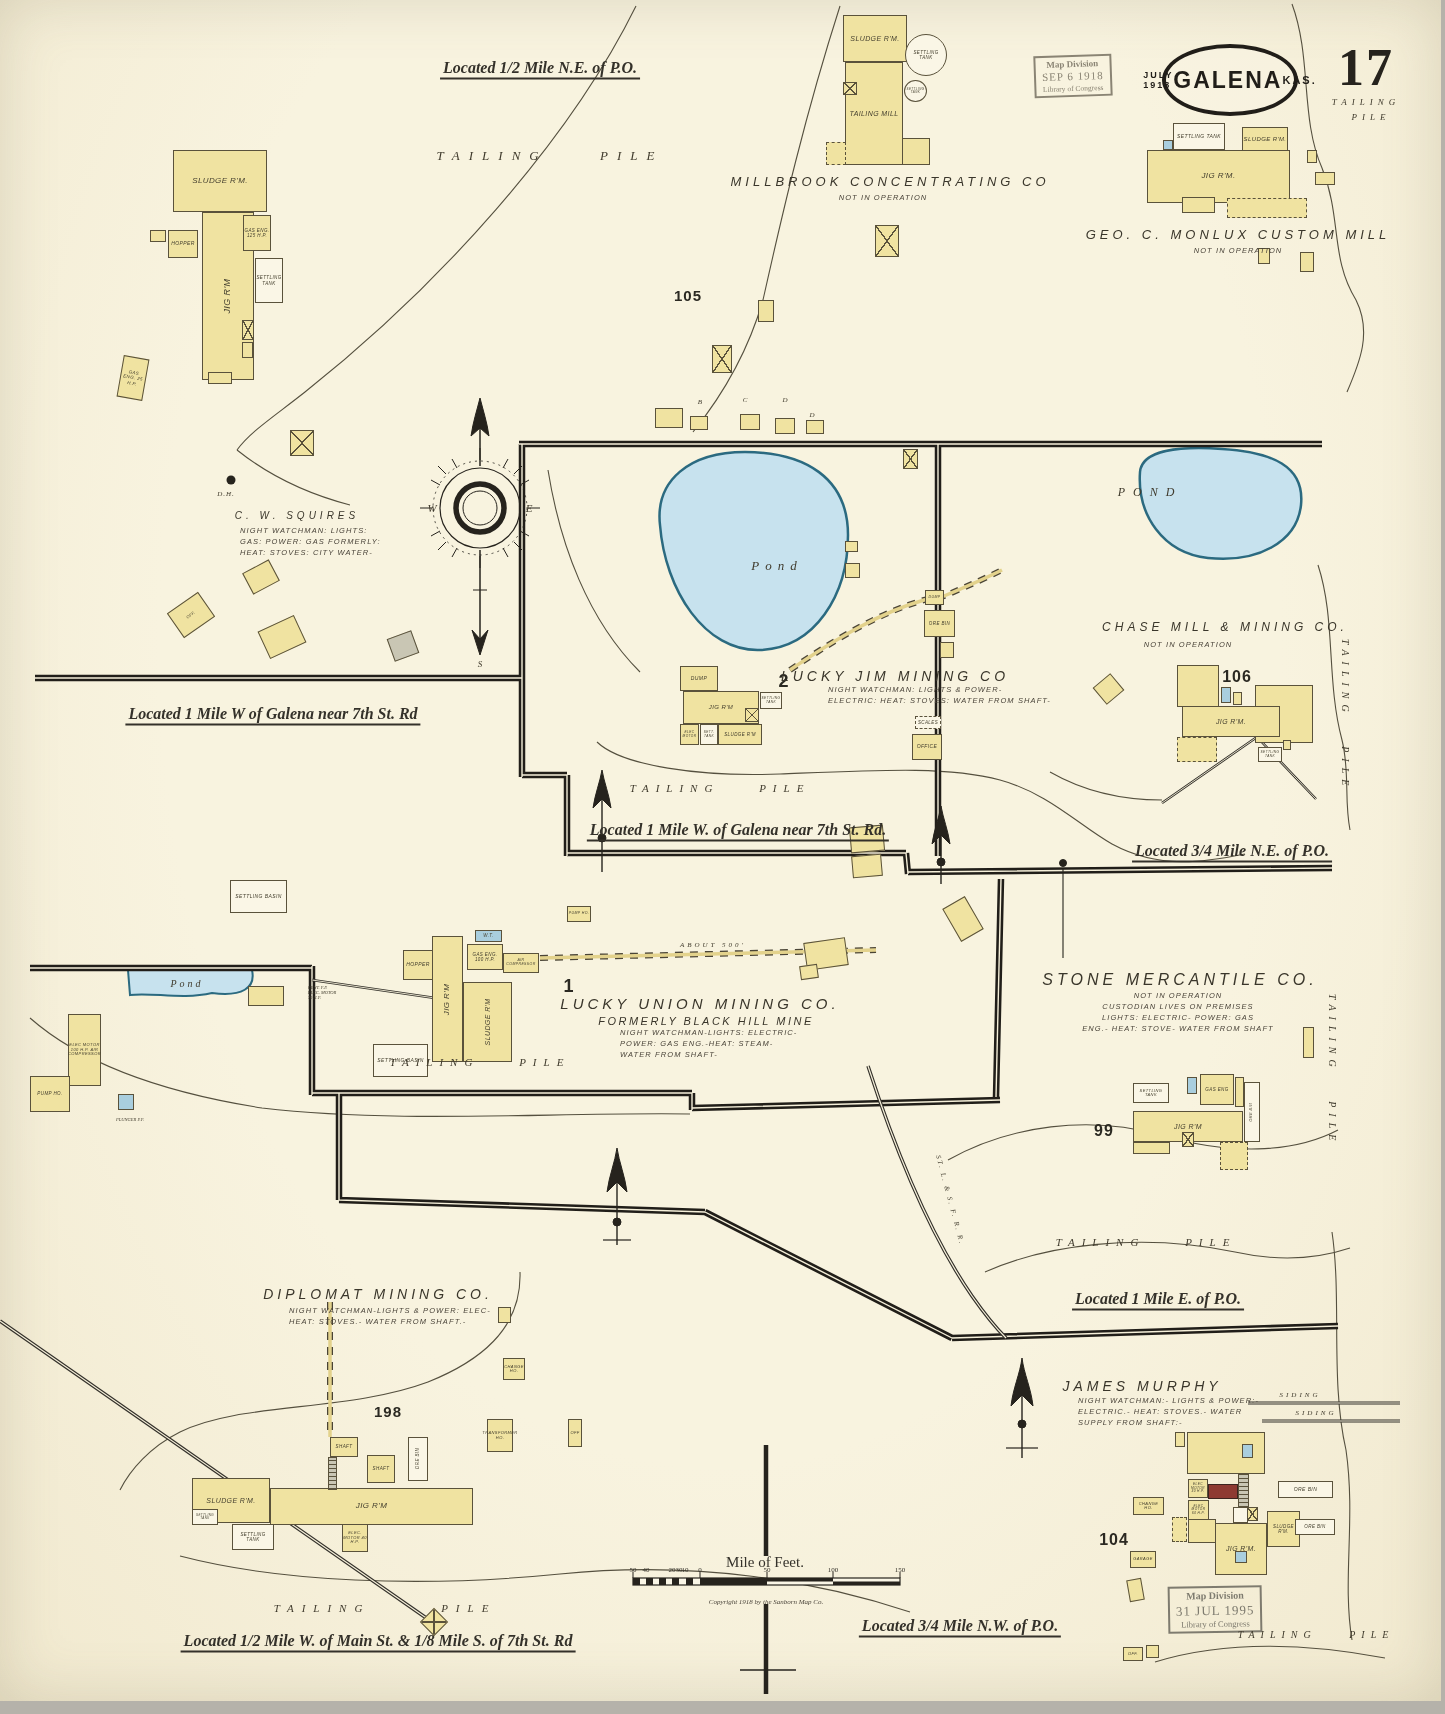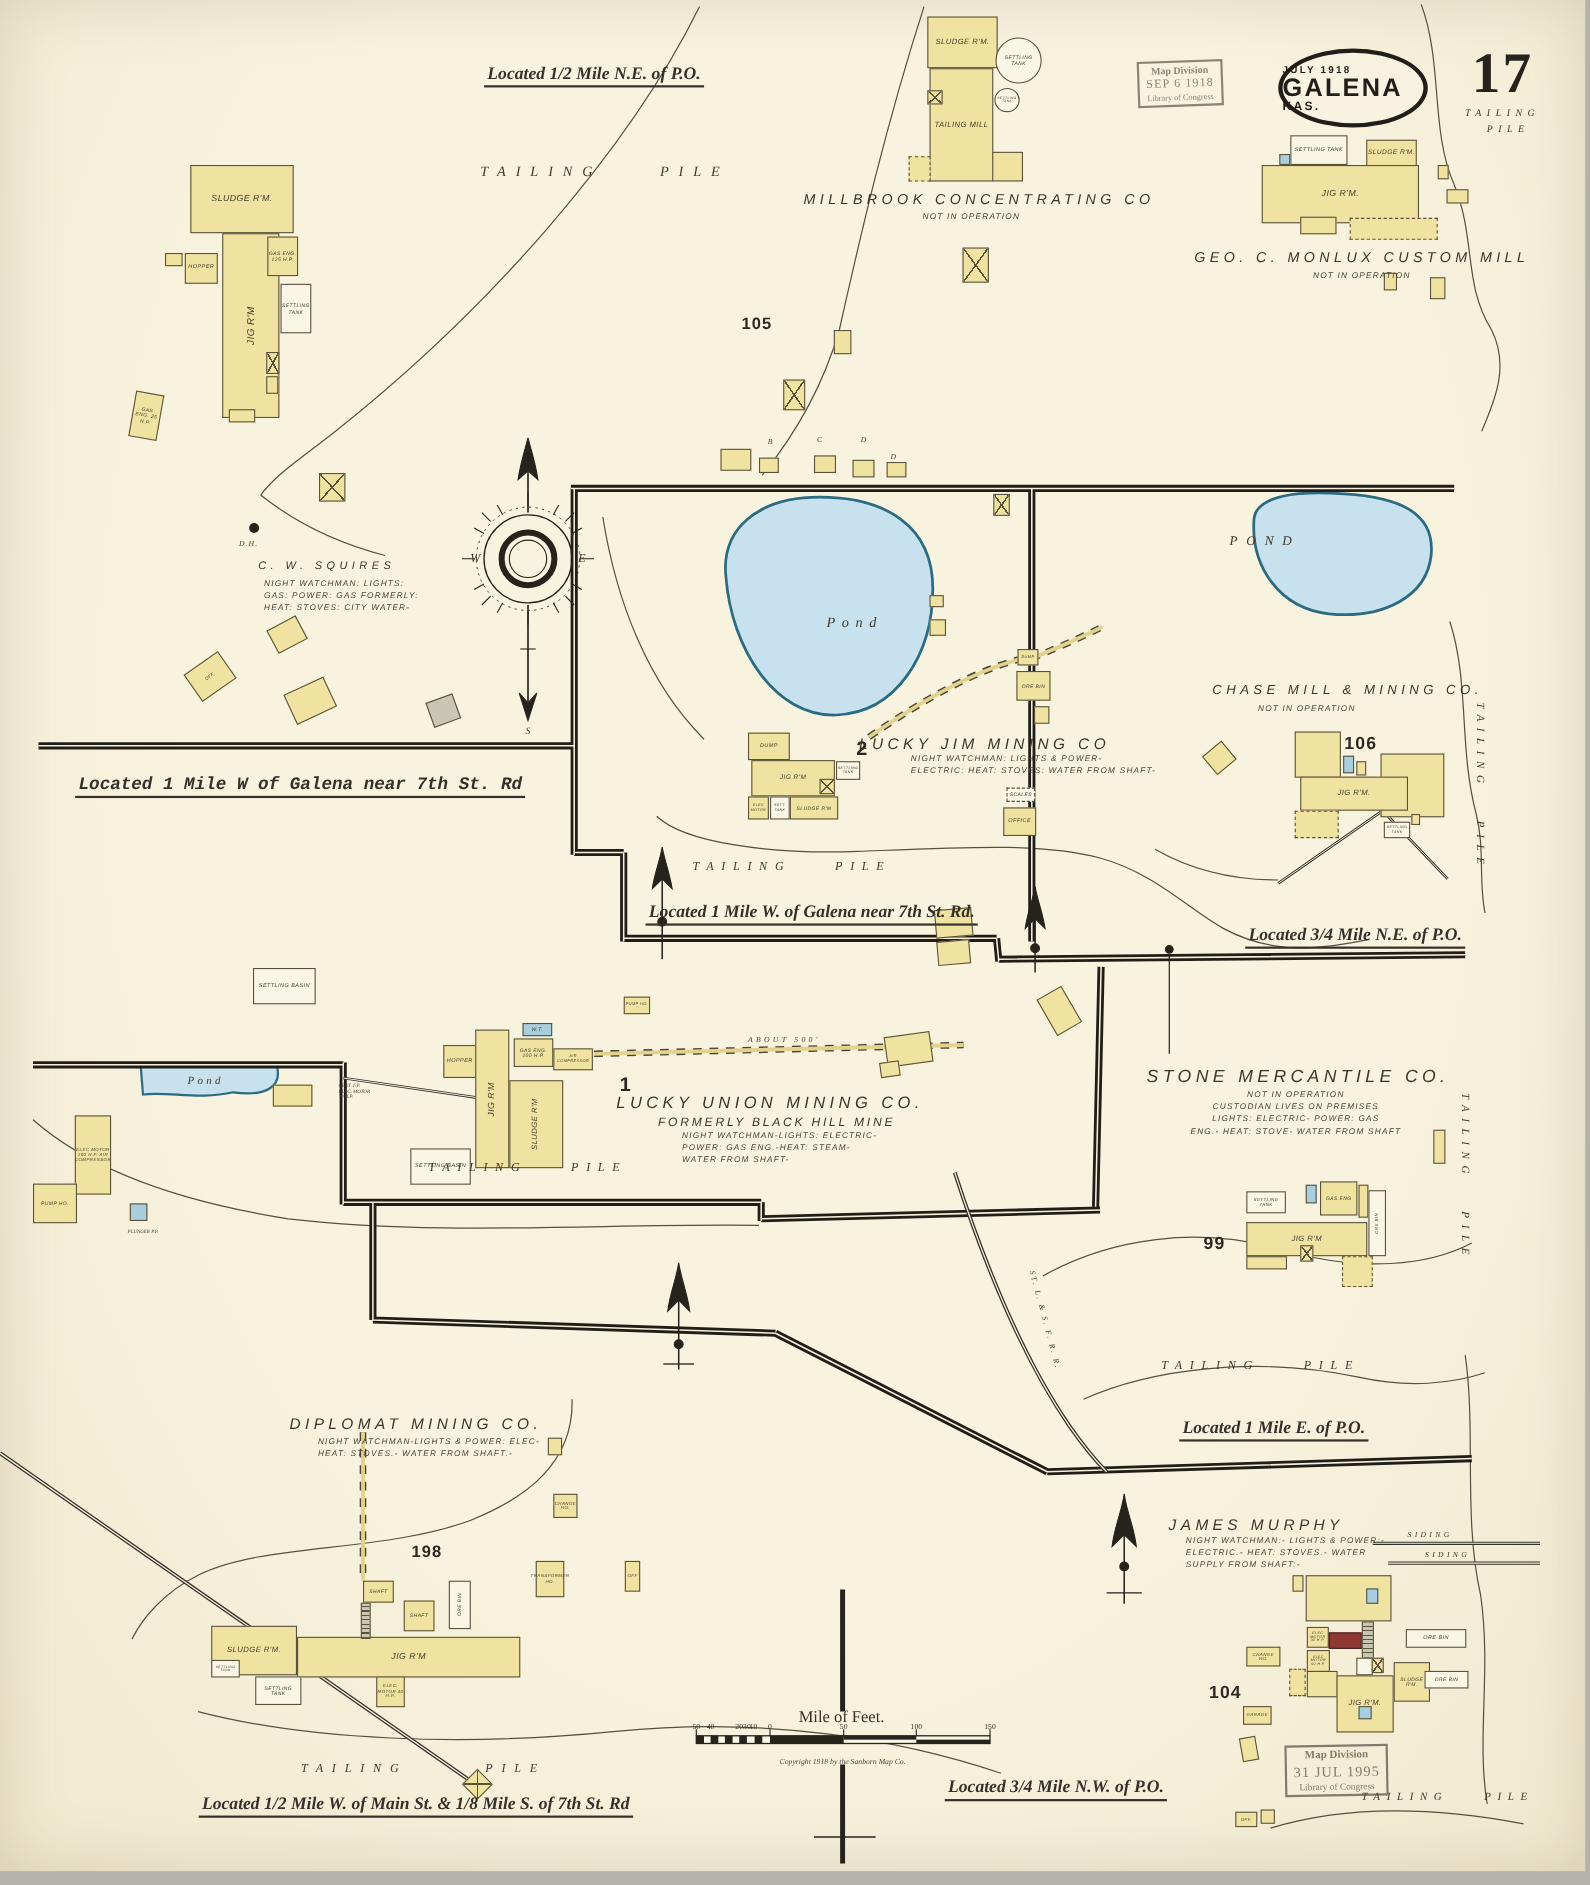--- a/index.html
+++ b/index.html
@@ -35,21 +35,21 @@
   .cname{position:absolute;font-style:italic;letter-spacing:4px;color:#3a362b;white-space:nowrap;
          transform:translate(-50%,-50%);}
   .csub{position:absolute;font-style:italic;letter-spacing:2.5px;color:#3a362b;white-space:nowrap;
         transform:translate(-50%,-50%);}
   .cnote{position:absolute;font-style:italic;font-size:7.5px;letter-spacing:1.1px;color:#4a443a;
          white-space:nowrap;}
   .cnote.center{transform:translate(-50%,-50%);}
   .cnote.left{transform:translate(0,-50%);}
   
   .oval{position:absolute;left:1162px;top:44px;width:128px;height:64px;border:4.5px solid #211e19;
-        border-radius:50%;display:flex;flex-direction:column;align-items:flex-start;justify-content:center;
+        border-radius:50%;display:flex;flex-direction:row;align-items:center;justify-content:center;
         color:#211e19;background:rgba(250,246,230,.4);}
   .oval .d{font-size:9px;letter-spacing:2px;font-weight:bold;}
   .oval .c{font-size:23px;font-weight:bold;letter-spacing:2px;line-height:1;}
   .oval .s{font-size:11px;letter-spacing:2px;font-weight:bold;}
   .sheetnum{position:absolute;left:1338px;top:38px;font-family:"Liberation Serif",serif;
             font-weight:bold;font-size:52px;color:#26231d;letter-spacing:2px;}
   .stamp{position:absolute;border:2px solid currentColor;text-align:center;padding:2px 6px;
          font-family:"Liberation Serif",serif;line-height:1.25;}
   .stamp.s1{left:1034px;top:55px;color:#8a8474;transform:rotate(-2deg);}
   .stamp.s2{left:1168px;top:1586px;color:#7e7b6f;transform:rotate(-1deg);font-size:10px;}
@@ -492,21 +492,21 @@
         <div class="alabel" style="left: 812px; top: 415px; font-size: 7px; transform: translate(-50%, -50%);">D</div>
         <div class="alabel" style="left: 1300px; top: 1395px; font-size: 7px; letter-spacing: 3px; transform: translate(-50%, -50%);">SIDING</div>
         <div class="alabel" style="left: 1316px; top: 1413px; font-size: 7px; letter-spacing: 3px; transform: translate(-50%, -50%);">SIDING</div>
         <div class="alabel" style="left: 950px; top: 1200px; font-size: 7px; letter-spacing: 2px; transform: translate(-50%, -50%) rotate(75deg);">ST. L. &amp; S. F. R. R.</div>
         <div class="alabel" style="left: 322px; top: 992px; font-size: 4.5px; transform: translate(-50%, -50%);">CENT. F.P.
 ELEC. MOTOR
 70 H.P.</div>
         <div class="alabel" style="left: 130px; top: 1119px; font-size: 4.5px; transform: translate(-50%, -50%);">PLUNGER P.P.</div>
         <div class="alabel" style="left: 480px; top: 664px; font-size: 9px; transform: translate(-50%, -50%);">S</div>
         <div class="loc" style="left: 540px; top: 69px;">Located 1/2 Mile N.E. of P.O.</div>
-        <div class="loc" style="left: 273px; top: 715px; font-family: Liberation Mono, monospace;">Located 1 Mile W of Galena near 7th St. Rd</div>
+        <div class="loc" style="left: 273px; top: 715px;">Located 1 Mile W of Galena near 7th St. Rd</div>
         <div class="loc" style="left: 738px; top: 831px;">Located 1 Mile W. of Galena near 7th St. Rd.</div>
         <div class="loc" style="left: 1232px; top: 852px;">Located 3/4 Mile N.E. of P.O.</div>
         <div class="loc" style="left: 1158px; top: 1300px;">Located 1 Mile E. of P.O.</div>
         <div class="loc" style="left: 960px; top: 1627px;">Located 3/4 Mile N.W. of P.O.</div>
         <div class="loc" style="left: 378px; top: 1642px;">Located 1/2 Mile W. of Main St. &amp; 1/8 Mile S. of 7th St. Rd</div>
         <div class="num" style="left: 688px; top: 295px; font-size: 15px;">105</div>
         <div class="num" style="left: 784px; top: 681px; font-size: 18px;">2</div>
         <div class="num" style="left: 1237px; top: 677px; font-size: 16px;">106</div>
         <div class="num" style="left: 569px; top: 986px; font-size: 18px;">1</div>
         <div class="num" style="left: 1104px; top: 1131px; font-size: 16px;">99</div>

